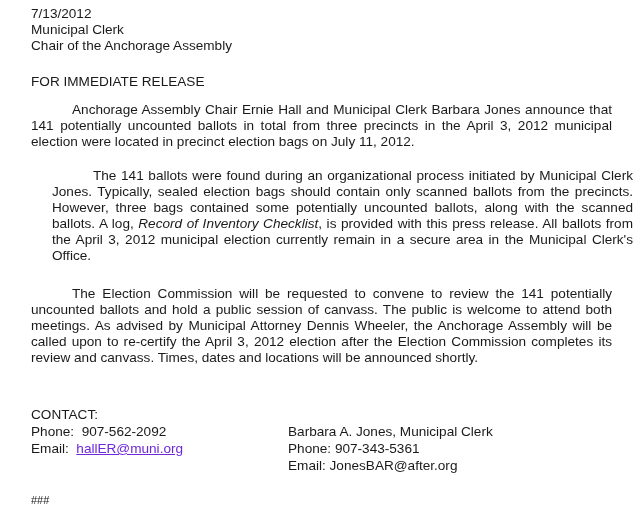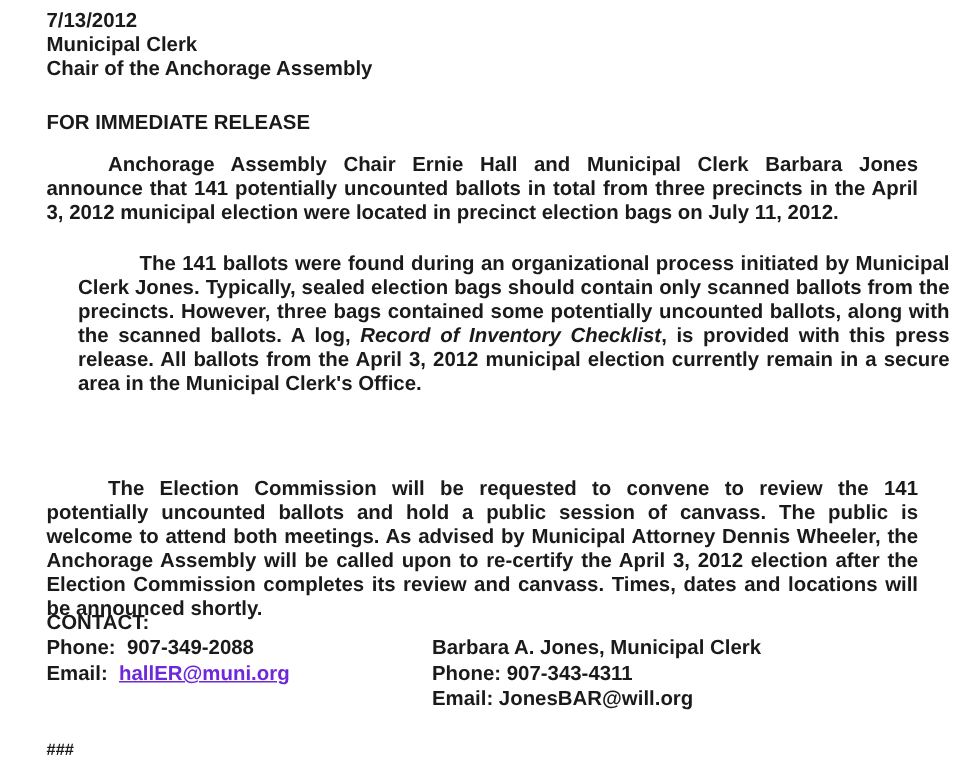--- a/index.html
+++ b/index.html
@@ -1,29 +1,29 @@
 <!DOCTYPE html>
 <html><head>
 <meta charset="utf-8">
 <style>
   html, body { margin: 0; padding: 0; }
   body {
     width: 640px; height: 517px; background: #ffffff; overflow: hidden;
     font-family: "Liberation Sans", sans-serif; color: #1a1a1a;
     font-size: 13.6px; line-height: 16px;
   }
-  .page { position: relative; width: 640px; height: 443px; font-weight: bold; }
+  .page { position: relative; width: 640px; height: 443px; }
   .header { position: absolute; left: 31px; top: 6px; }
   .header div { height: 16px; }
   .release { position: absolute; left: 31px; top: 74px; text-align: right; }
   .para { position: absolute; left: 31px; width: 581px; text-align: justify; }
   .para p { margin: 0; text-indent: 41px; }
   .p1 { top: 102px; }
   .p2 { top: 168px; margin-left: 21px; }
-  .p3 { top: 286px; margin-top: 32px; }
+  .p3 { top: 286px; }
   .contact-title { position: absolute; left: 31px; top: 407px; }
   .col { position: absolute; top: 424px; }
   .col div { height: 17px; white-space: nowrap; }
   .col1 { left: 31px; }
   .col2 { left: 288px; }
   .link { text-decoration: underline; color: #6d28d9; }
   .hashes { position: absolute; left: 31px; top: 492px; font-size: 11px; }
 </style>
 </head>
 <body>
@@ -45,24 +45,24 @@
     <p><span>The 141 ballots were found during an organizational process initiated by Municipal Clerk Jones.  Typically, sealed election bags should contain only scanned ballots from the precincts.  However, three bags contained some potentially uncounted ballots, along with the scanned ballots. A log, </span><em>Record of Inventory Checklist</em><span>, is provided with this press release.   All ballots from the April 3, 2012 municipal election currently remain in a secure area in the Municipal Clerk's Office.</span></p>
   </div>
 
   <div class="para p3">
     <p>The Election Commission will be requested to convene to review the 141 potentially uncounted ballots and hold a public session of canvass.  The public is welcome to attend both meetings.  As advised by Municipal Attorney Dennis Wheeler, the Anchorage Assembly will be called upon to re-certify the April 3, 2012 election after the Election Commission completes its review and canvass.  Times, dates and locations will be announced shortly.</p>
   </div>
 
   <div class="contact-title">CONTACT:</div>
 
   <div class="col col1">
-    <div><span style="white-space:pre">Phone:  </span><span>907-349-2088</span></div>
+    <div><span style="white-space:pre">Phone:  </span><span>907-562-2092</span></div>
     <div><span style="white-space:pre">Email:  </span><a class="link">hallER@muni.org</a></div>
   </div>
 
   <div class="col col2">
     <div>Barbara A. Jones, Municipal Clerk</div>
-    <div><span style="white-space:pre">Phone: </span><span>907-343-4311</span></div>
-    <div><span style="white-space:pre">Email: </span><span>JonesBAR@will.org</span></div>
+    <div><span style="white-space:pre">Phone: </span><span>907-343-5361</span></div>
+    <div><span style="white-space:pre">Email: </span><span>JonesBAR@after.org</span></div>
   </div>
 
   <div class="hashes">###</div>
 </div>
 
 </body></html>

